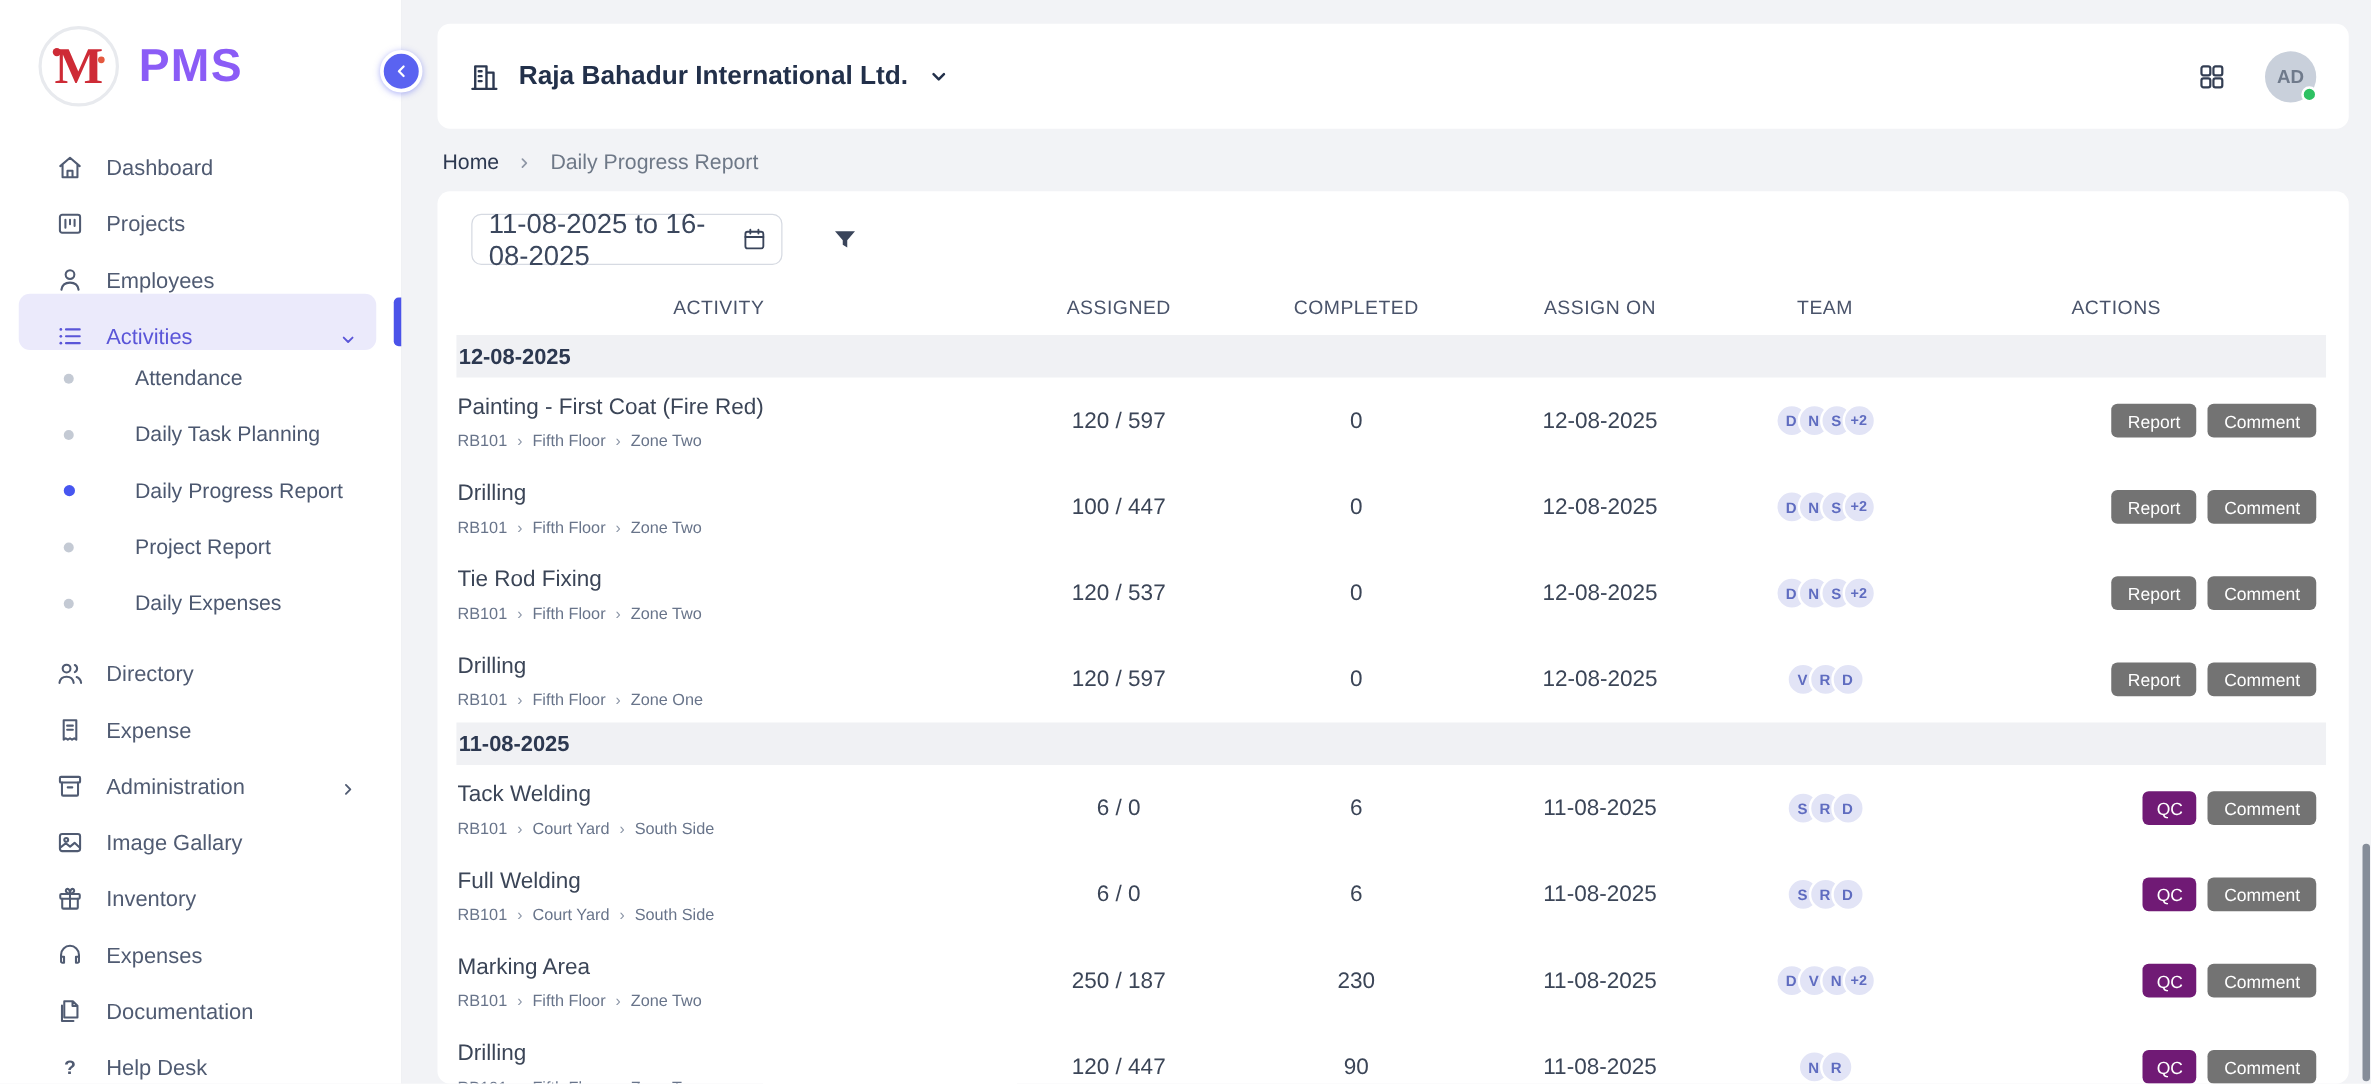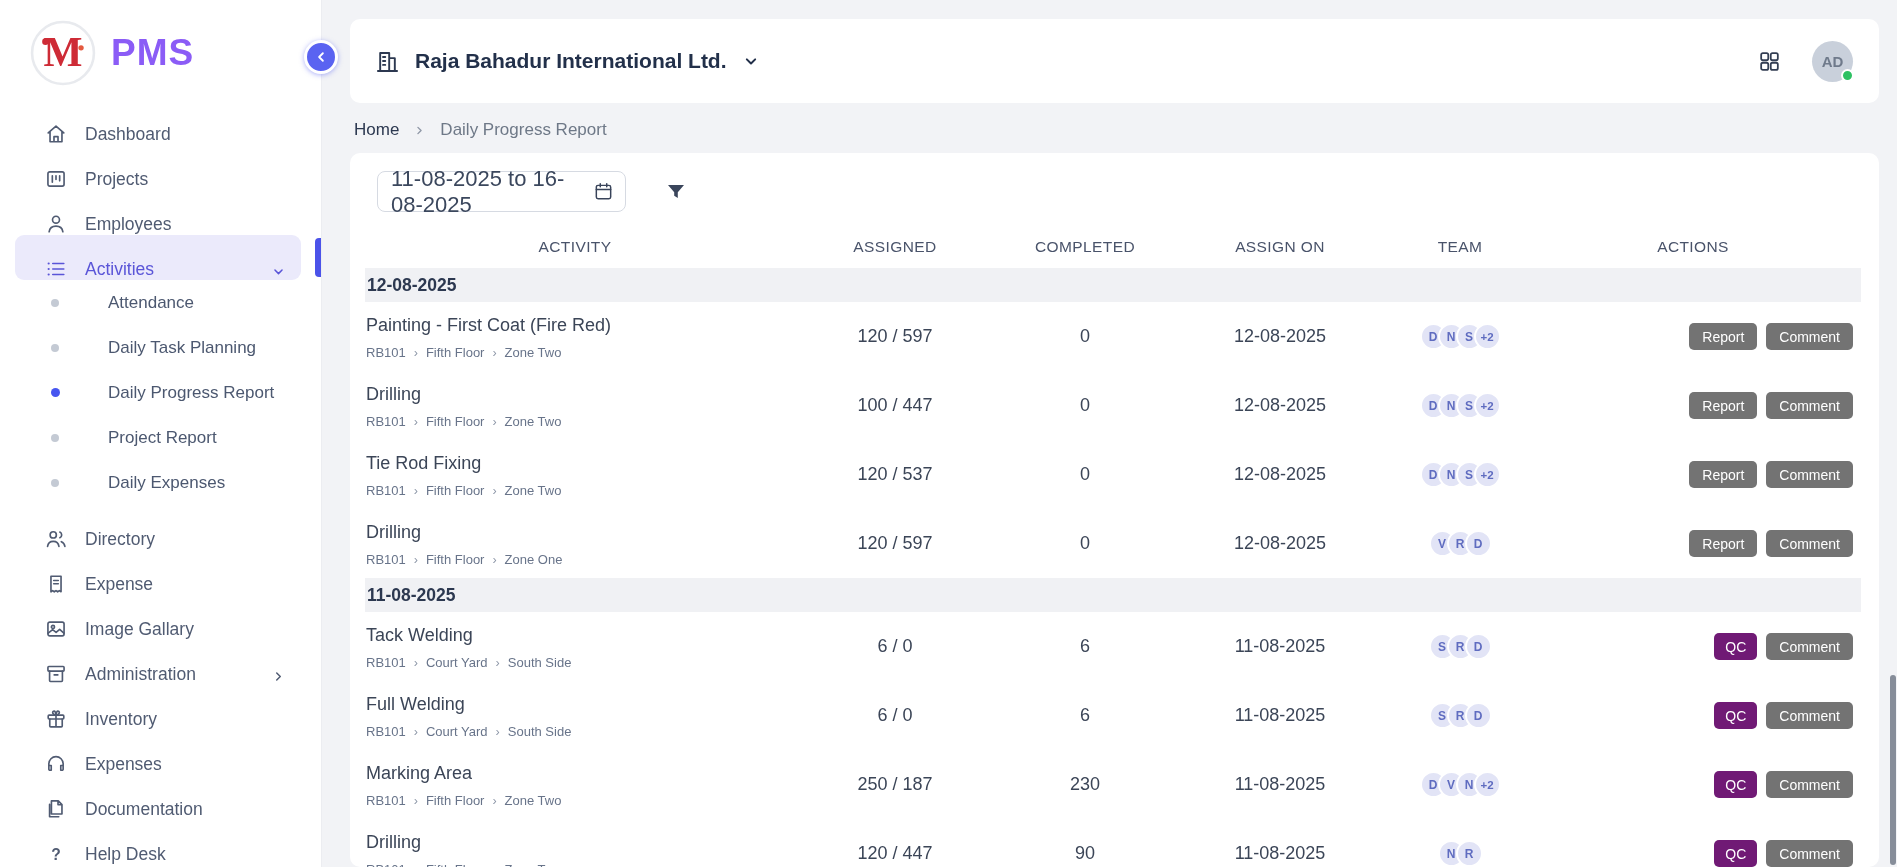--- a/index.html
+++ b/index.html
@@ -154,35 +154,35 @@
           <span class="nav-label">Directory</span>
         </div>
         <div class="nav-item">
           <svg class="ic " viewBox="0 0 24 24">
             <path d="M6.5 3.5h11v17l-1.8-1.3-1.9 1.3-1.8-1.3-1.9 1.3-1.8-1.3-1.8 1.3zM9.5 8.2h5M9.5 11.7h5"></path>
           </svg>
           <span class="nav-label">Expense</span>
         </div>
         <div class="nav-item">
           <svg class="ic " viewBox="0 0 24 24">
+            <rect x="3.2" y="3.8" width="17.6" height="5" rx="1"></rect>
+            <path d="M5 8.8v10.4a1 1 0 0 0 1 1h12a1 1 0 0 0 1-1V8.8M10 13h4"></path>
+          </svg>
+          <span class="nav-label">Administration</span>
+          <svg class="ic chev" viewBox="0 0 24 24">
+            <path d="M9.5 7l5 5-5 5"></path>
+          </svg>
+        </div>
+        <div class="nav-item">
+          <svg class="ic " viewBox="0 0 24 24">
             <rect x="3.2" y="4.5" width="17.6" height="15" rx="2"></rect>
             <circle cx="8.7" cy="9.7" r="1.7"></circle>
             <path d="M3.5 16.5l4.8-3.8 3.8 2.9 3.9-3.3 4.6 4.2"></path>
           </svg>
           <span class="nav-label">Image Gallary</span>
-        </div>
-        <div class="nav-item">
-          <svg class="ic " viewBox="0 0 24 24">
-            <rect x="3.2" y="3.8" width="17.6" height="5" rx="1"></rect>
-            <path d="M5 8.8v10.4a1 1 0 0 0 1 1h12a1 1 0 0 0 1-1V8.8M10 13h4"></path>
-          </svg>
-          <span class="nav-label">Administration</span>
-          <svg class="ic chev" viewBox="0 0 24 24">
-            <path d="M9.5 7l5 5-5 5"></path>
-          </svg>
         </div>
         <div class="nav-item">
           <svg class="ic " viewBox="0 0 24 24">
             <rect x="3.5" y="7.8" width="17" height="4.2" rx="1"></rect>
             <path d="M5.2 12v7.6a1 1 0 0 0 1 1h11.6a1 1 0 0 0 1-1V12M12 7.8v12.8M12 7.6C8.5 7.6 7.4 4.4 9.3 3.5 11 2.7 12 5.4 12 7.6zM12 7.6c3.5 0 4.6-3.2 2.7-4.1C13 2.7 12 5.4 12 7.6z"></path>
           </svg>
           <span class="nav-label">Inventory</span>
         </div>
         <div class="nav-item">
           <svg class="ic " viewBox="0 0 24 24">

